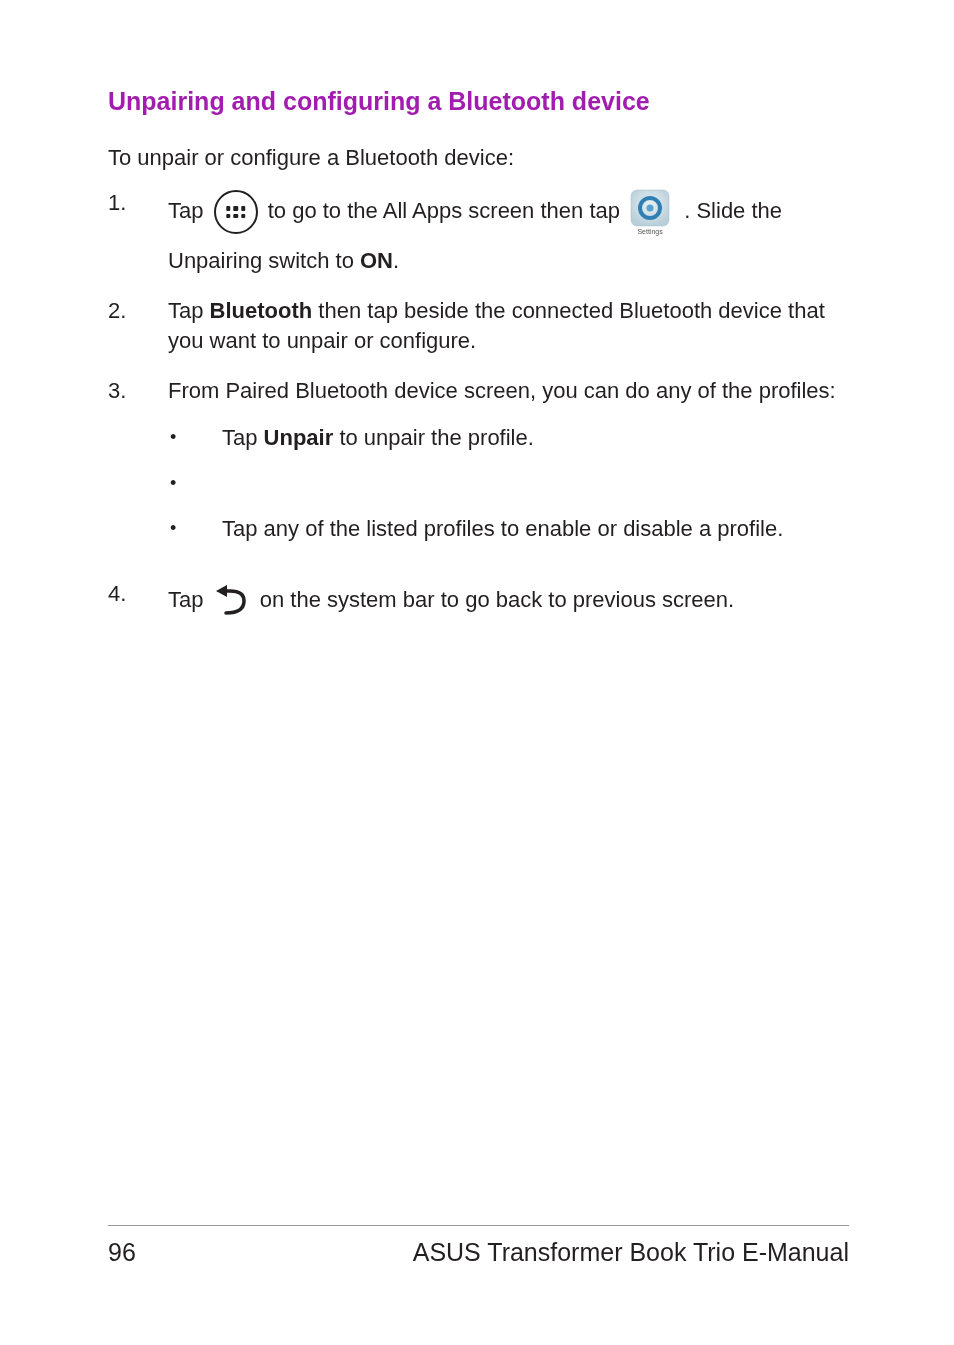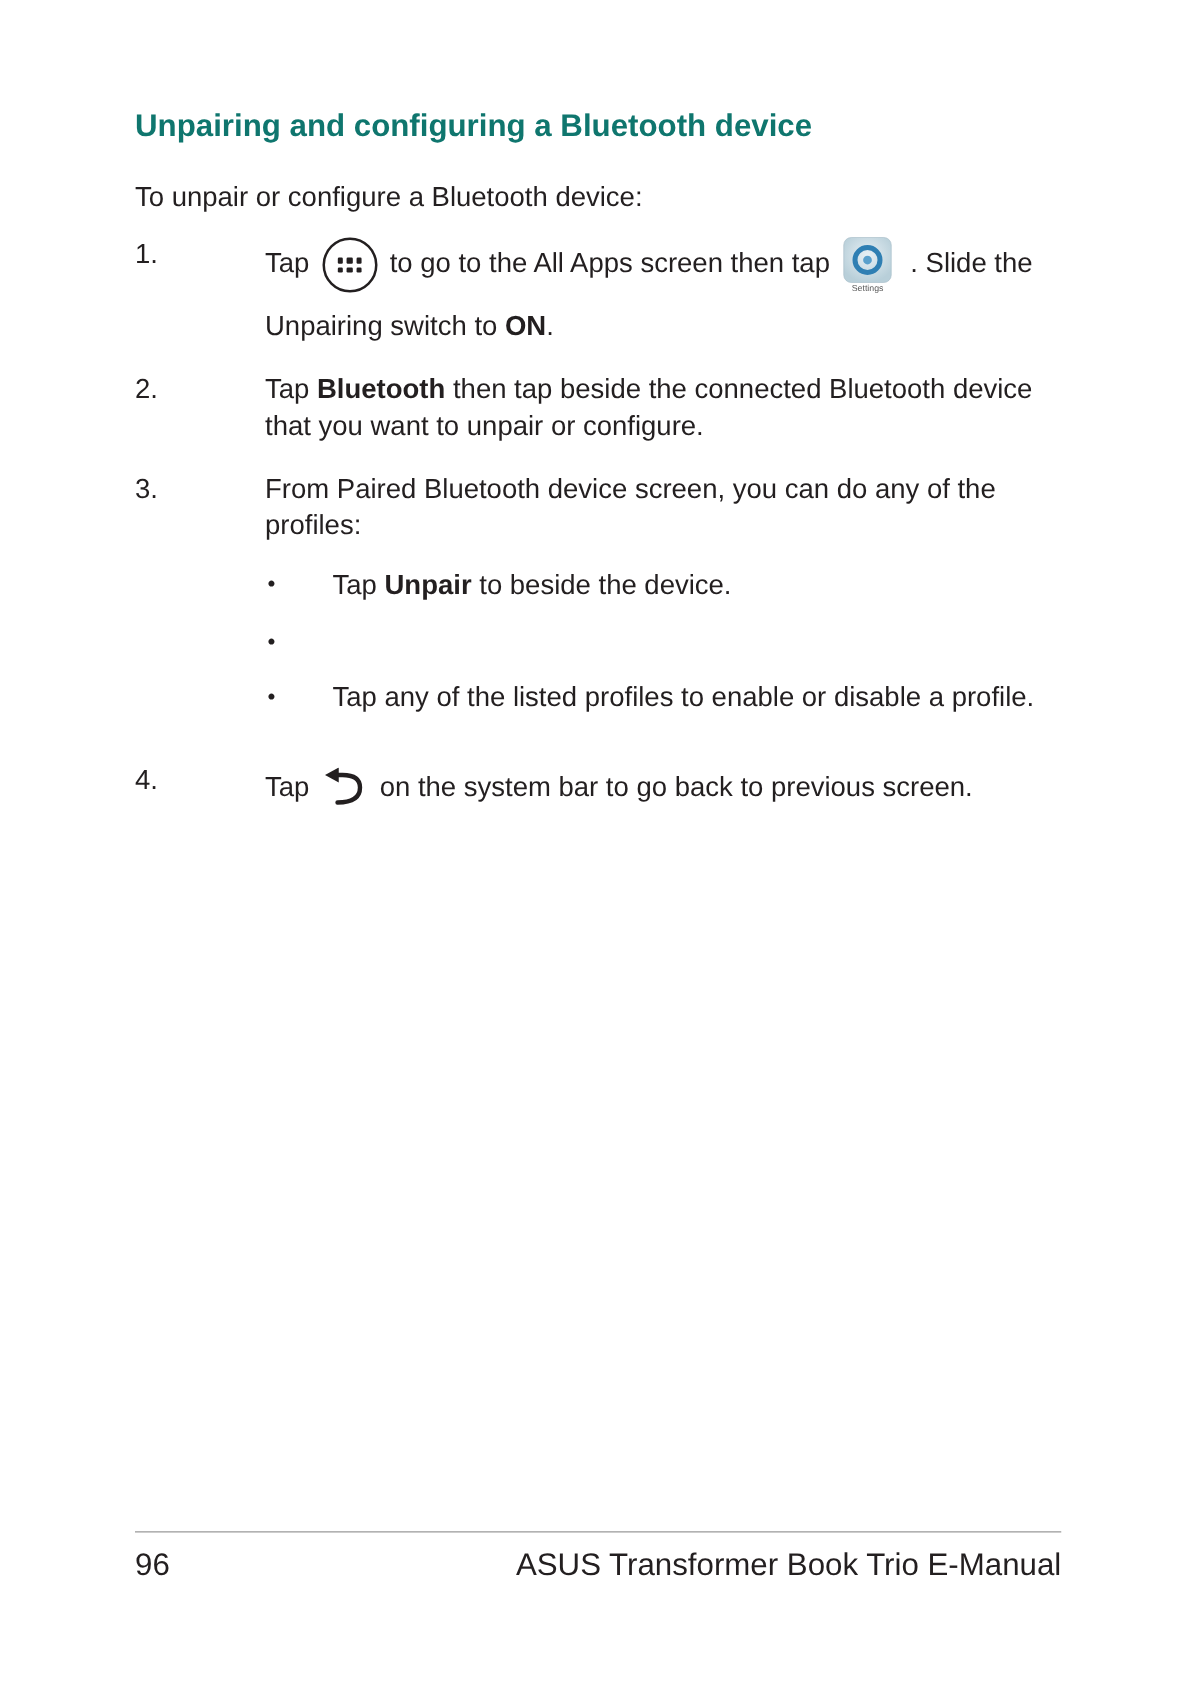--- a/index.html
+++ b/index.html
@@ -8,35 +8,35 @@
     height: 1345px;
     background: #fff;
     font-family: "Segoe UI", "Myriad Pro", Arial, sans-serif;
     color: #231f20;
     position: relative;
     padding: 85px 105px 0 108px;
     font-size: 22px;
     line-height: 1.35;
   }
   .heading {
-    color: #0f766e;
+    color: #a21caf;
     font-weight: 700;
     font-size: 25px;
     margin-bottom: 24px;
   }
   .intro { margin-bottom: 16px; }
   .ol-item {
     display: flex;
     margin-bottom: 20px;
   }
   .ol-num {
     width: 60px;
     flex-shrink: 0;
   }
-  .ol-body { flex: 1; margin-left: 44px; }
+  .ol-body { flex: 1; }
   .ol-body-inline {
     display: block;
     line-height: 1.9;
   }
   .sublist { margin-top: 18px; }
   .sub-item {
     display: flex;
     margin-bottom: 16px;
     padding-left: 2px;
   }
@@ -164,21 +164,21 @@
   </div>
 </div>
 
 <div class="ol-item">
   <div class="ol-num">3.</div>
   <div class="ol-body">
     <div>From Paired Bluetooth device screen, you can do any of the profiles:</div>
     <div class="sublist">
       <div class="sub-item">
         <div class="bullet">•</div>
-        <div><span>Tap </span><span class="bold">Unpair</span><span> to beside the device.</span></div>
+        <div><span>Tap </span><span class="bold">Unpair</span><span> to unpair the profile.</span></div>
       </div>
       <div class="sub-item">
         <div class="bullet">•</div>
       </div>
       <div class="sub-item">
         <div class="bullet">•</div>
         <div>Tap any of the listed profiles to enable or disable a profile.</div>
       </div>
     </div>
   </div>

